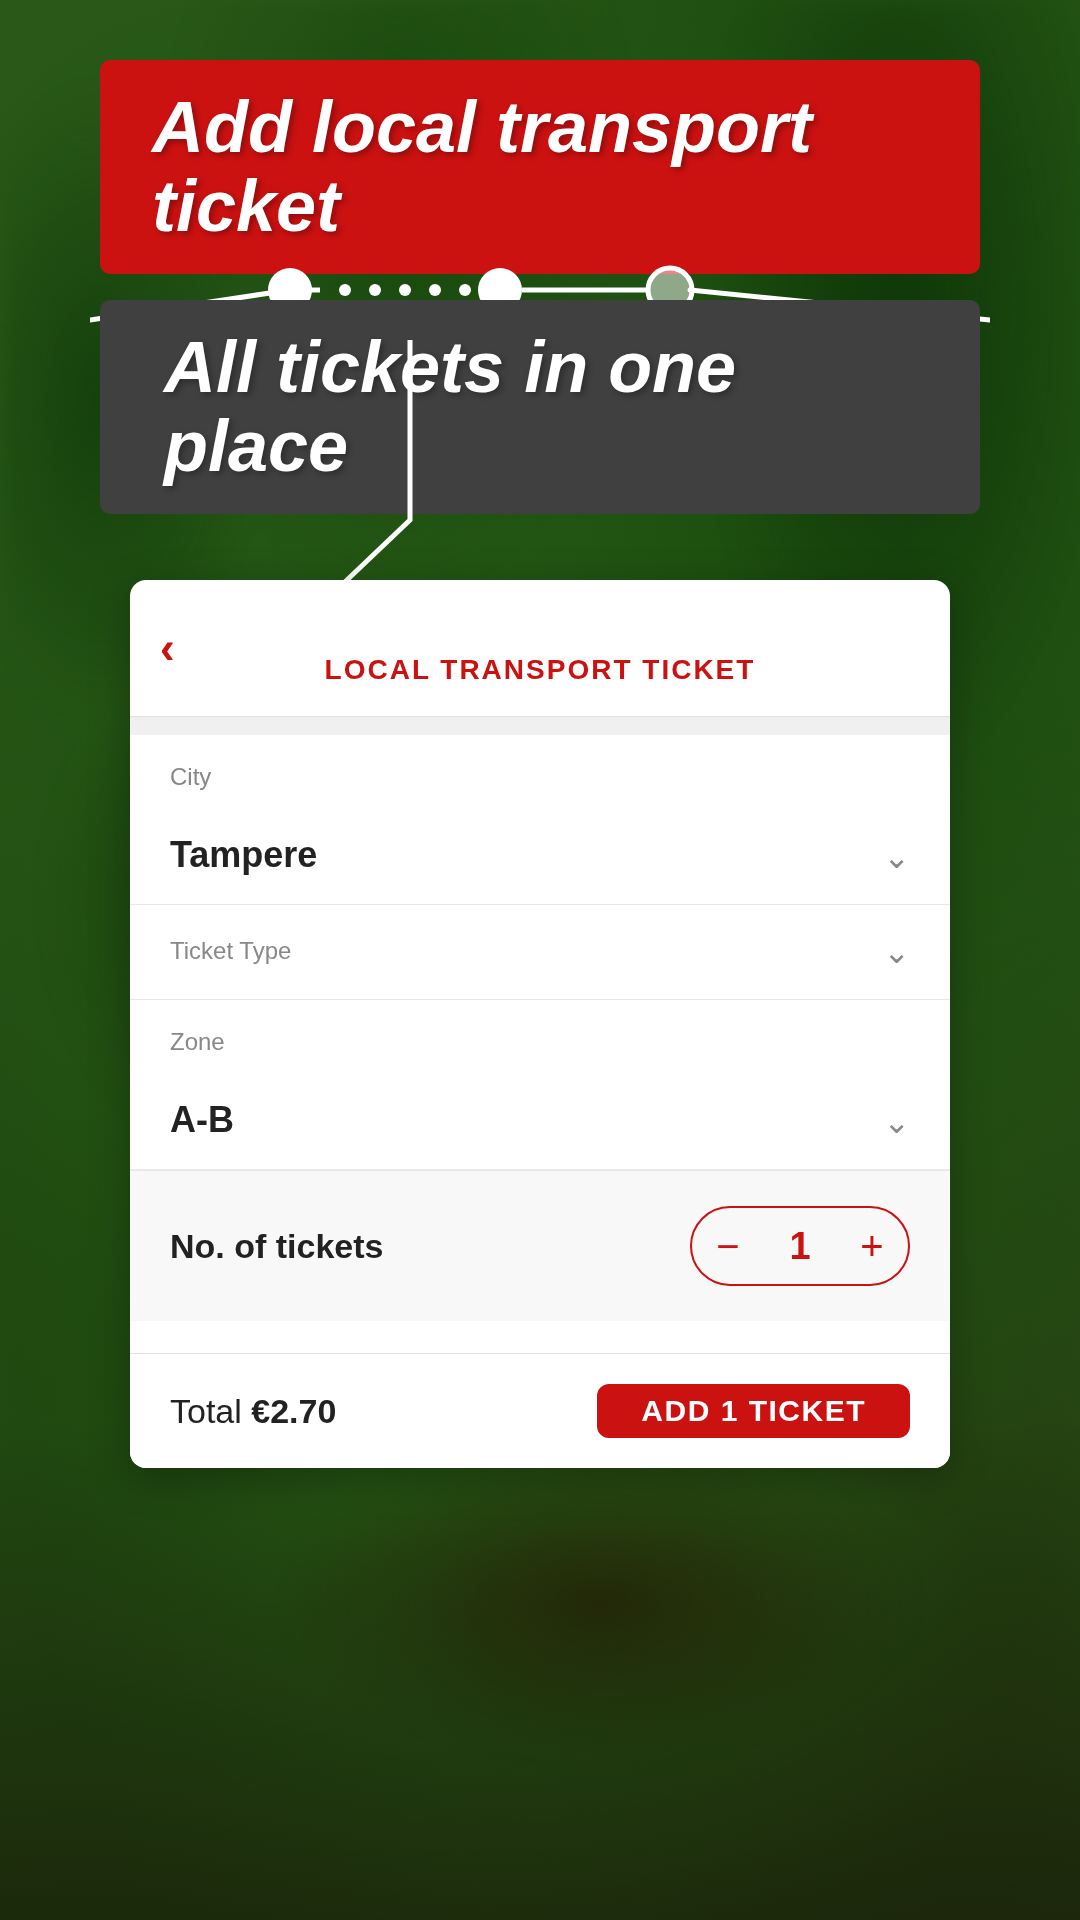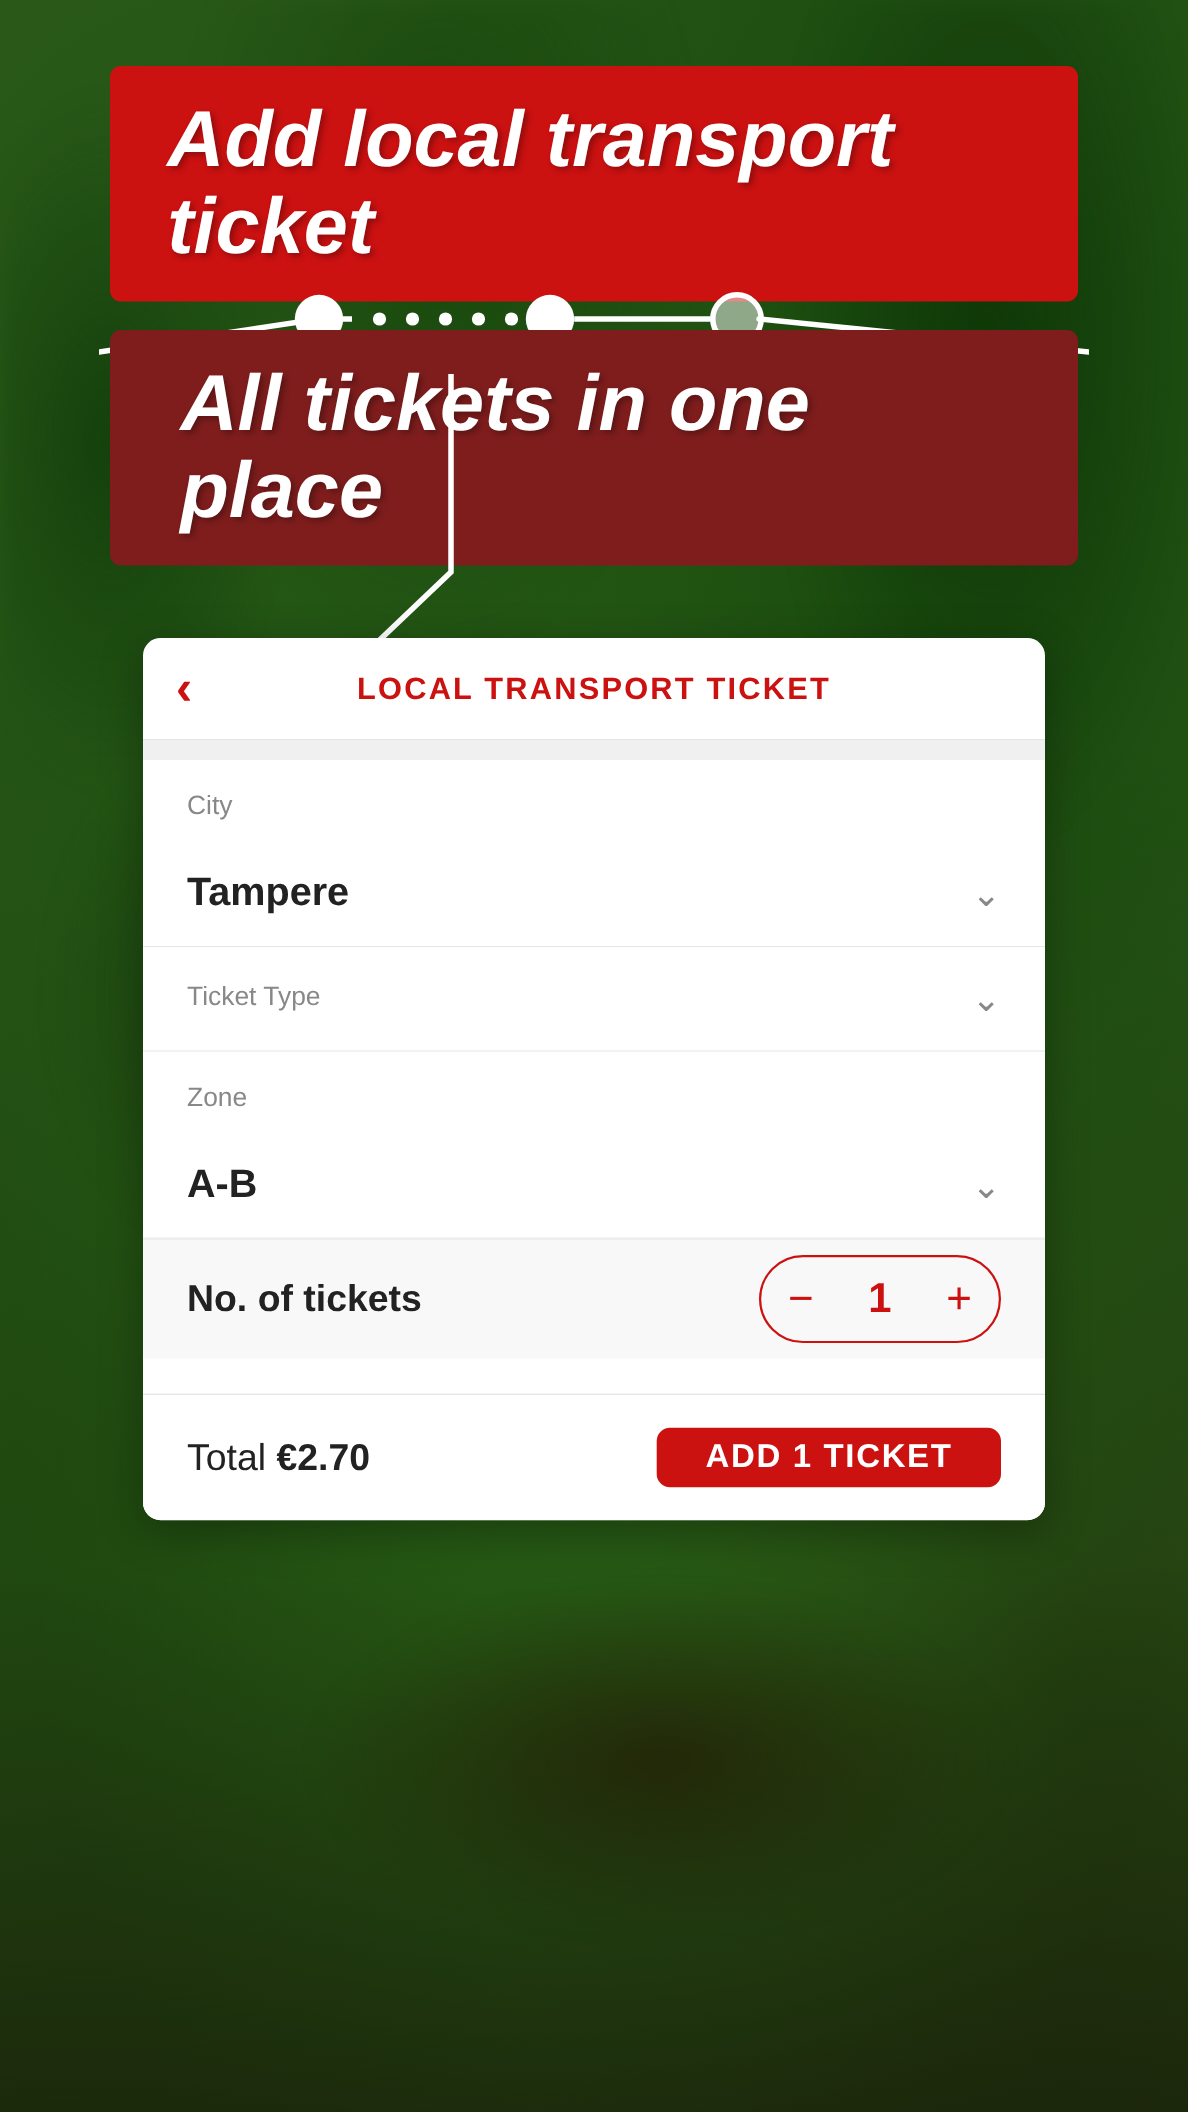--- a/index.html
+++ b/index.html
@@ -94,21 +94,21 @@
       width: 900px;
       height: 120px;
     }
 
     
     .banner-2 {
       position: absolute;
       top: 300px;
       left: 100px;
       right: 100px;
-      background: #7f1d1d;
+      background: #404040;
       border-radius: 10px;
       padding: 28px 64px;
     }
 
     .banner-2-text {
       color: #ffffff;
       font-size: 72px;
       font-weight: 900;
       font-style: italic;
       text-shadow: 3px 3px 6px rgba(0,0,0,0.3);
@@ -156,20 +156,21 @@
       font-weight: bold;
       line-height: 1;
     }
 
     .card-title {
       color: #cc1111;
       font-size: 28px;
       font-weight: 600;
       letter-spacing: 2px;
       text-transform: uppercase;
+      margin-top: 44px;
     }
 
     
     .card-gray-bar {
       height: 18px;
       background: #f0f0f0;
     }
 
     
     .form-field {
@@ -202,21 +203,21 @@
       margin-top: 43px;
     }
 
     .chevron-icon {
       color: #888;
       font-size: 32px;
     }
 
     
     .ticket-count-area {
-      padding: 14px 40px;
+      padding: 35px 40px;
       background: #f8f8f8;
       display: flex;
       align-items: center;
       justify-content: space-between;
       border-top: 1px solid #e8e8e8;
     }
 
     .ticket-count-label {
       font-size: 34px;
       font-weight: 700;

